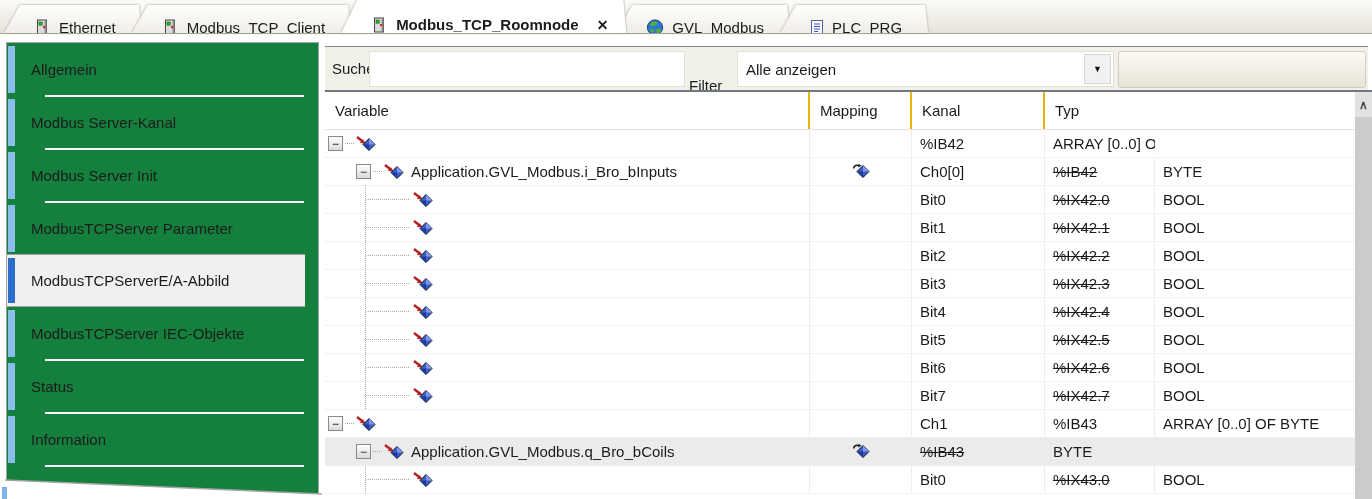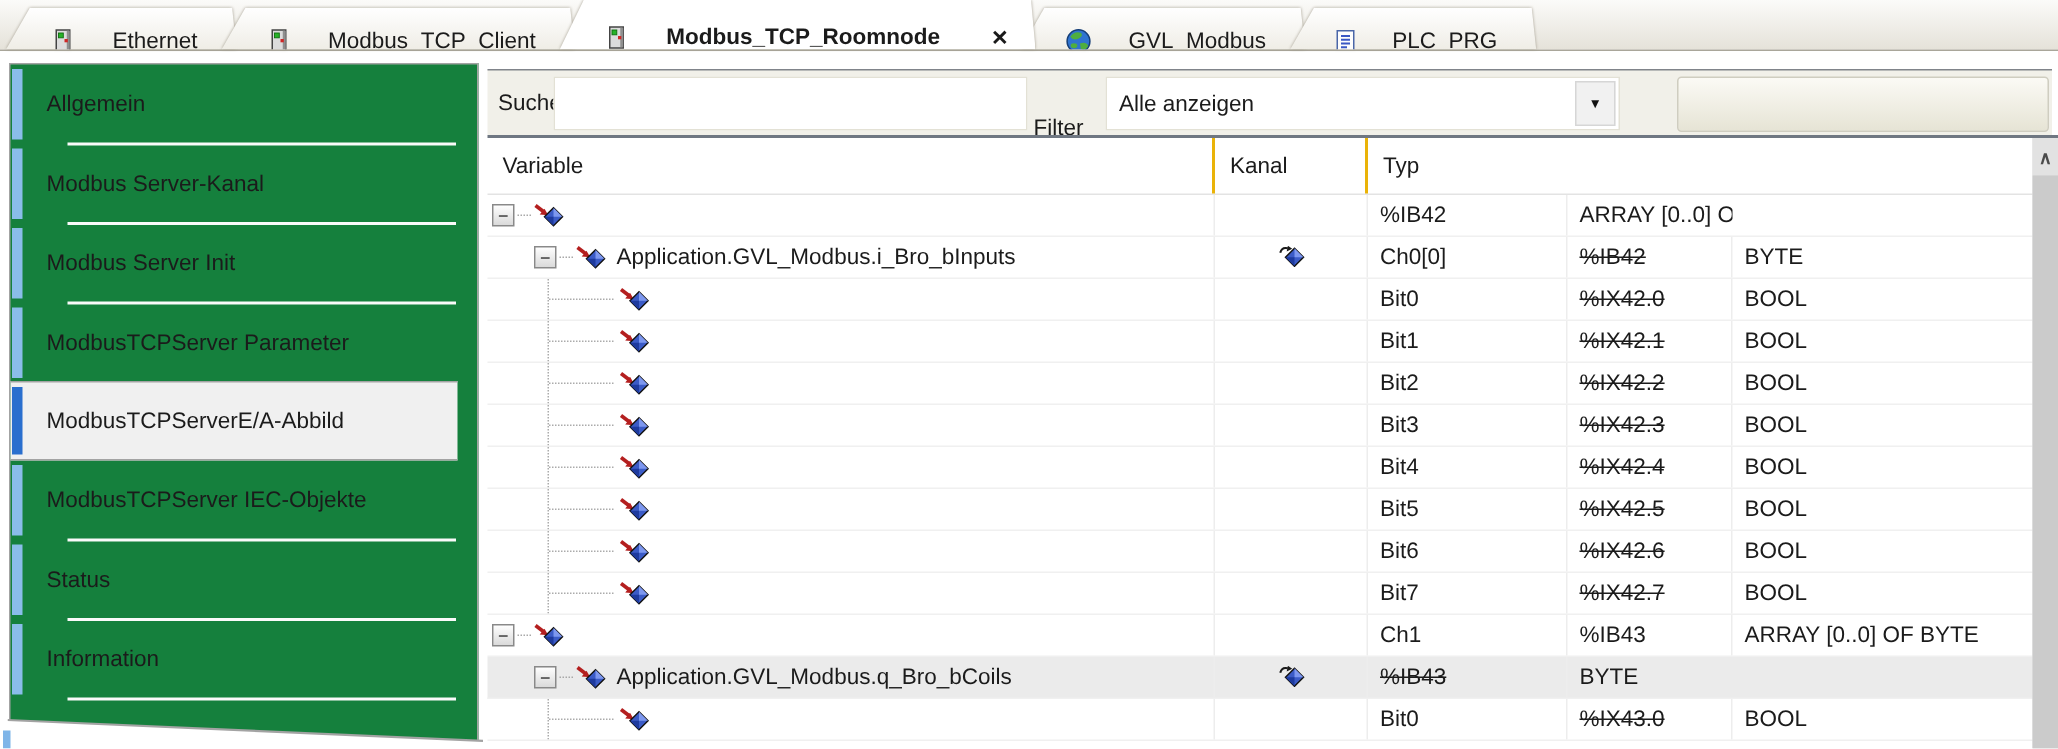--- a/index.html
+++ b/index.html
@@ -3,21 +3,21 @@
 <meta charset="utf-8">
 <style>
   *{box-sizing:border-box;margin:0;padding:0}
   html,body{width:1372px;height:499px;overflow:hidden}
   body{position:relative;background:#fff;font-family:"Liberation Sans",sans-serif;color:#1b1b1b;cursor:default}
 
   
   #tabbar{position:absolute;left:0;top:0;width:100%;height:34px;background:linear-gradient(#fbfbf9,#e5e2d9);border-bottom:1px solid #a9a69a;display:flex;align-items:flex-end;padding-left:4px;z-index:10}
   .tabwrap{filter:drop-shadow(0 0 1px #a19b8d);margin-right:-10px;position:relative;z-index:1}
   .tabwrap.active{z-index:3}
-  .tab{height:28px;display:flex;align-items:center;gap:24px;padding:16px 26px 0 30px;background:linear-gradient(#ffffff,#efede6);clip-path:polygon(16px 0,calc(100% - 3px) 0,100% 100%,0 100%)}
+  .tab{height:28px;display:flex;align-items:center;gap:8px;padding:16px 26px 0 30px;background:linear-gradient(#ffffff,#efede6);clip-path:polygon(16px 0,calc(100% - 3px) 0,100% 100%,0 100%)}
   .tabwrap.active .tab{height:33px;background:#fff;font-weight:bold;padding-right:16px}
   .tlabel{font-size:15px;white-space:nowrap}
   .tclose{font-size:14px;font-weight:bold;color:#1a1a1a;margin-left:8px;padding:0 2px}
   .ticon{display:flex;align-items:center}
 
   
   #sidebar{position:absolute;left:6px;top:42px;width:313px;height:454px;background:#15803d;border:1px solid #a3a3a3;z-index:2}
   .side-item{position:relative;height:53px;display:flex;align-items:center;padding-left:24px;font-size:15px;white-space:nowrap}
   .side-item::before{content:"";position:absolute;left:1px;top:3px;bottom:3px;width:7px;background:#8abde9}
   .side-item:not(.selected)::after{content:"";position:absolute;left:38px;right:14px;bottom:-1px;height:2px;background:#fafafa}
@@ -25,21 +25,21 @@
   .side-item.selected::before{background:#2a6fce}
   #sidebar-diag{position:absolute;left:5px;top:476px;width:317px;height:24px;z-index:7;pointer-events:none}
   #bstub{position:absolute;left:2px;top:487px;width:5px;height:12px;background:#7fb5e8;z-index:8}
 
   
   #panel{position:absolute;left:325px;top:40px;right:0;bottom:0;background:#fff;z-index:1}
   #toolbar{position:absolute;left:0;top:6px;right:4px;height:44px;background:#f1f0e9;border-top:1px solid #80848a}
   #search-label{position:absolute;left:7px;top:13px;font-size:15px}
   #search-input{position:absolute;left:44px;top:4px;width:316px;height:36px;border:1px solid #e3e1d5;background:#fff;font:15px "Liberation Sans",sans-serif;padding:0 8px;outline:none}
   #filter-label{position:absolute;left:364px;top:30px;font-size:15px}
-  #filter-combo{position:absolute;left:412px;top:4px;width:343px;height:36px;background:#fff;border:1px solid #e3e1d5;display:flex;align-items:center}
+  #filter-combo{position:absolute;left:412px;top:4px;width:377px;height:36px;background:#fff;border:1px solid #e3e1d5;display:flex;align-items:center}
   #filter-value{padding-left:8px;font-size:15px;flex:1}
   #filter-drop{width:27px;height:30px;margin-right:2px;background:#f1f1f1;border:1px solid #d6d6d6;display:flex;align-items:center;justify-content:center;font-size:9px;color:#111}
   #extra-btn{position:absolute;left:793px;top:4px;width:248px;height:37px;border-radius:3px;border:1px solid #cfcdc0;background:linear-gradient(#fbfaf5,#e6e4d5)}
 
   
   #tablewrap{position:absolute;left:0;top:50px;right:0;bottom:0;border-top:2px solid #6f7782;background:#fff}
   #thead{display:grid;grid-template-columns:485px 102px 133px 110px 1fr;height:38px;margin-right:17px;border-bottom:1px solid #e3e3e3}
   .hcell{display:flex;align-items:center;padding-left:10px;font-size:15px;border-right:2px solid #eab308;white-space:nowrap}
   .hcell:last-child{border-right:none}
   .trow{display:grid;grid-template-columns:485px 102px 133px 110px 1fr;height:28px;margin-right:17px;border-bottom:1px solid #f0f0f0}
@@ -177,20 +177,21 @@
       <span id="filter-drop">
           <span>▼</span>
         </span>
     </div>
     <div id="extra-btn"></div>
   </div>
 
   <div id="tablewrap">
     <div id="thead">
       <div class="hcell">Variable</div>
+      <div class="hcell">Mapping</div>
       <div class="hcell">Kanal</div>
       <div class="hcell">Typ</div>
     </div>
     <div id="rows">
         <div class="trow">
           <div class="tcell var">
             <div class="vwrap" style="padding-left: 3px;">
               <span class="expbox">−</span>
               <span class="expdots"></span>
               <span class="vicon">

